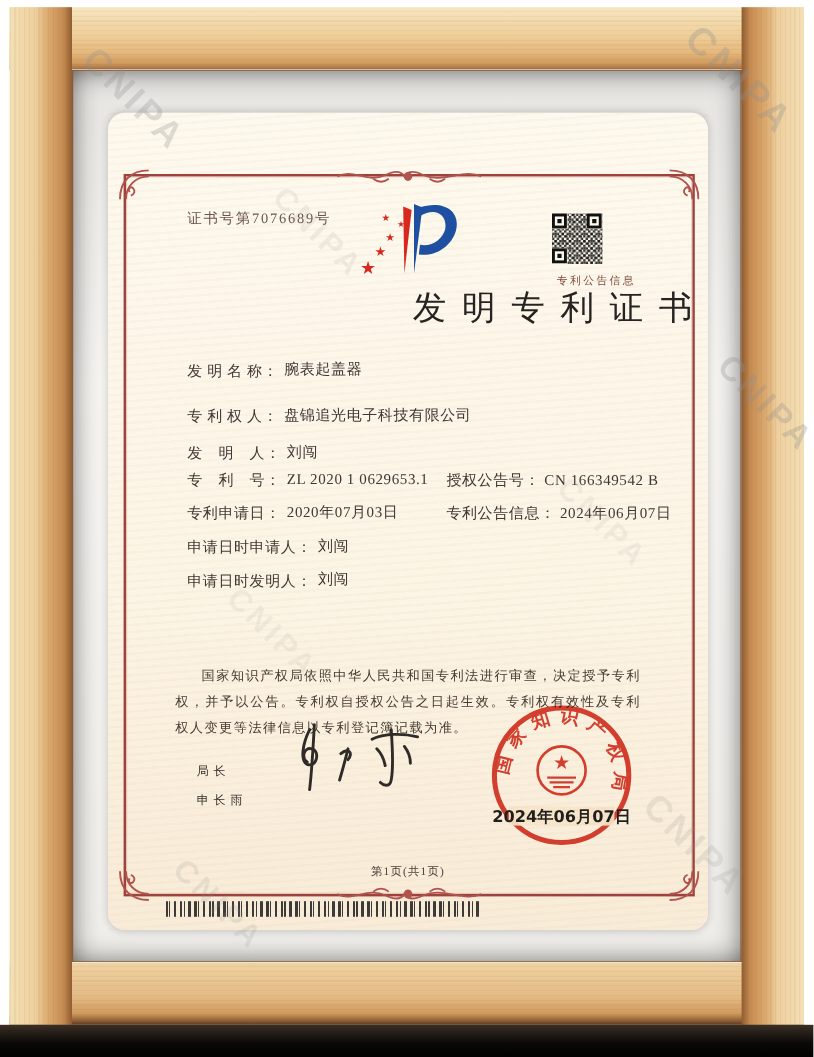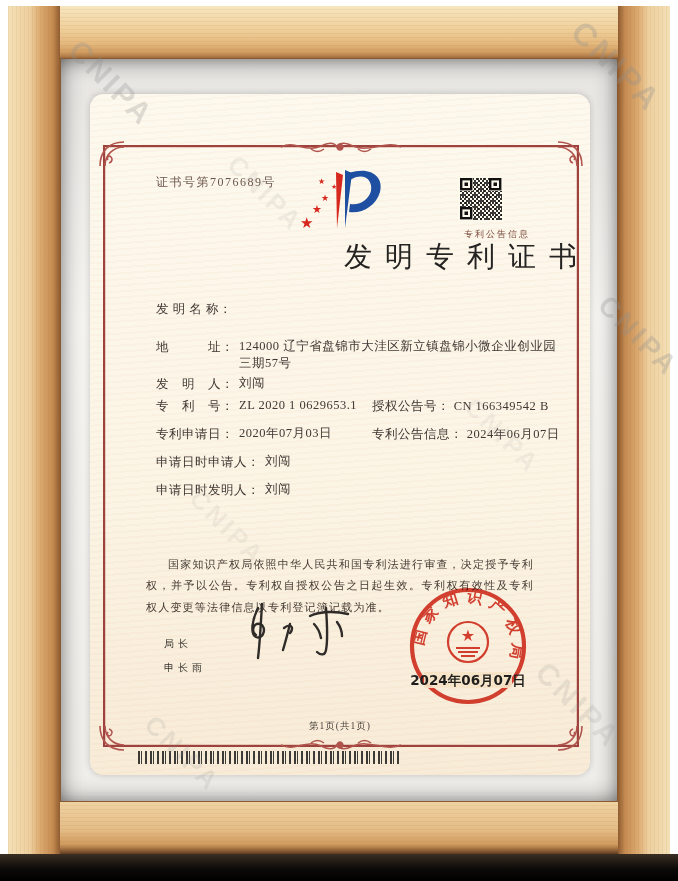--- a/index.html
+++ b/index.html
@@ -185,24 +185,25 @@
       <rect x="6.5" y="35.5" width="3.5" height="3.5" fill="#111"></rect>
     </g>
   </svg>
   <div class="qr-label">专利公告信息</div>
 
   <div class="title">发明专利证书</div>
 
   <div class="fields">
     <div class="frow mb20">
       <span class="lbl">发 明 名 称：</span>
-    </div>
-    <div class="frow mb3">
-      <span class="lbl">地　　　址：</span>
-      <span class="val">124000 辽宁省盘锦市大洼区新立镇盘锦小微企业创业园三期57号</span>
+      <span class="val">腕表起盖器</span>
+    </div>
+    <div class="frow mb13">
+      <span class="lbl">专 利 权 人：</span>
+      <span class="val">盘锦追光电子科技有限公司</span>
     </div>
     <div class="frow mb4">
       <span class="lbl">发　明　人：</span>
       <span class="val">刘闯</span>
     </div>
     <div class="frow mb10">
       <span class="lbl">专　利　号：</span>
       <span class="val">ZL 2020 1 0629653.1</span>
       <span class="col2"><span>授权公告号：</span> <span>CN 166349542 B</span></span>
     </div>

